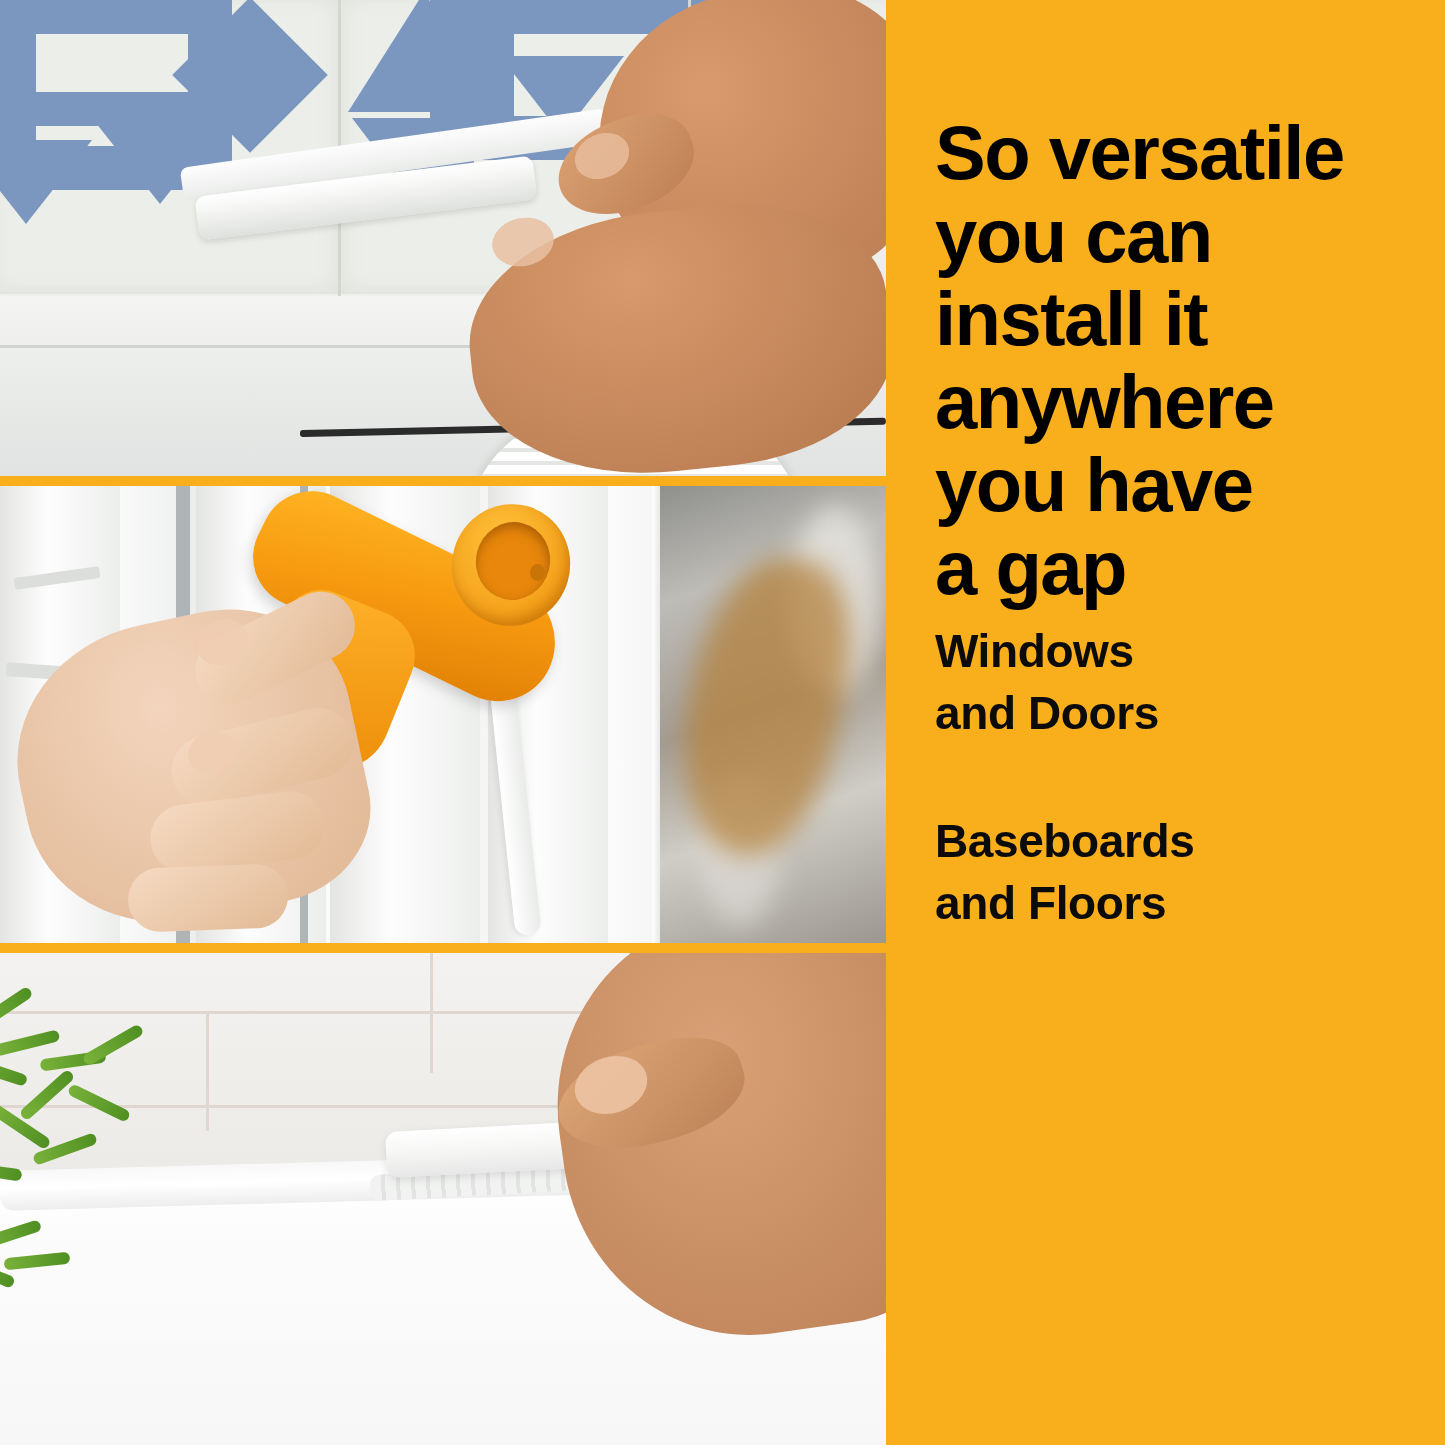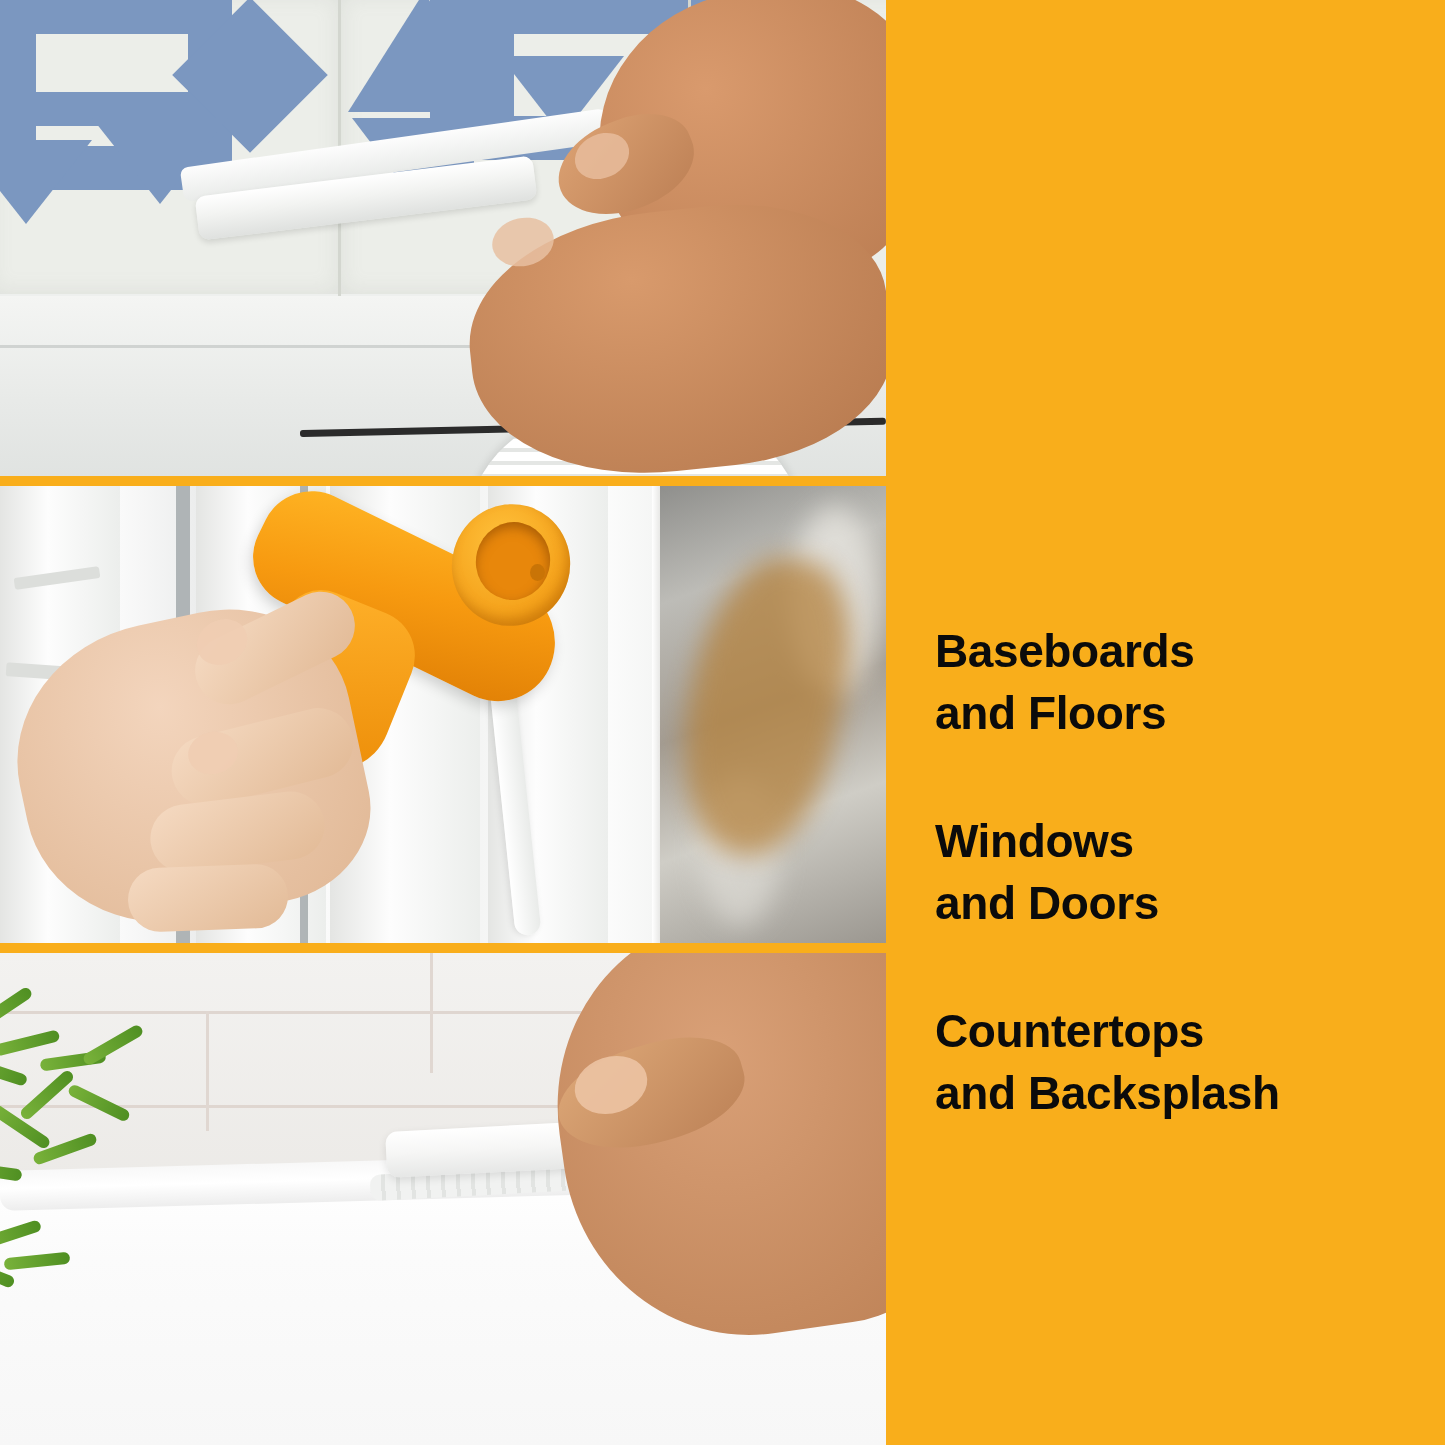--- a/index.html
+++ b/index.html
@@ -339,24 +339,28 @@
         <div class="leaf" style="left:-14px;top:172px;transform:rotate(8deg)"></div>
         <div class="leaf" style="left:110px;top:46px;transform:rotate(-30deg)"></div>
         <div class="leaf" style="left:6px;top:236px;transform:rotate(-18deg)"></div>
         <div class="leaf" style="left:-20px;top:272px;transform:rotate(22deg)"></div>
         <div class="leaf" style="left:34px;top:262px;transform:rotate(-6deg)"></div>
       </div>
     </div>
   </div>
 
   <div class="panel">
+    <h1 class="headline">So versatile
+you can
+install it
+anywhere
+you have
+a gap</h1>
 
     <div class="features">
+      <div class="feature">Windows
+and Doors</div>
       <div class="feature">Baseboards
 and Floors</div>
-      <div class="feature">Windows
-and Doors</div>
-      <div class="feature">Countertops
-and Backsplash</div>
     </div>
   </div>
 
 </div>
 
 </body></html>

